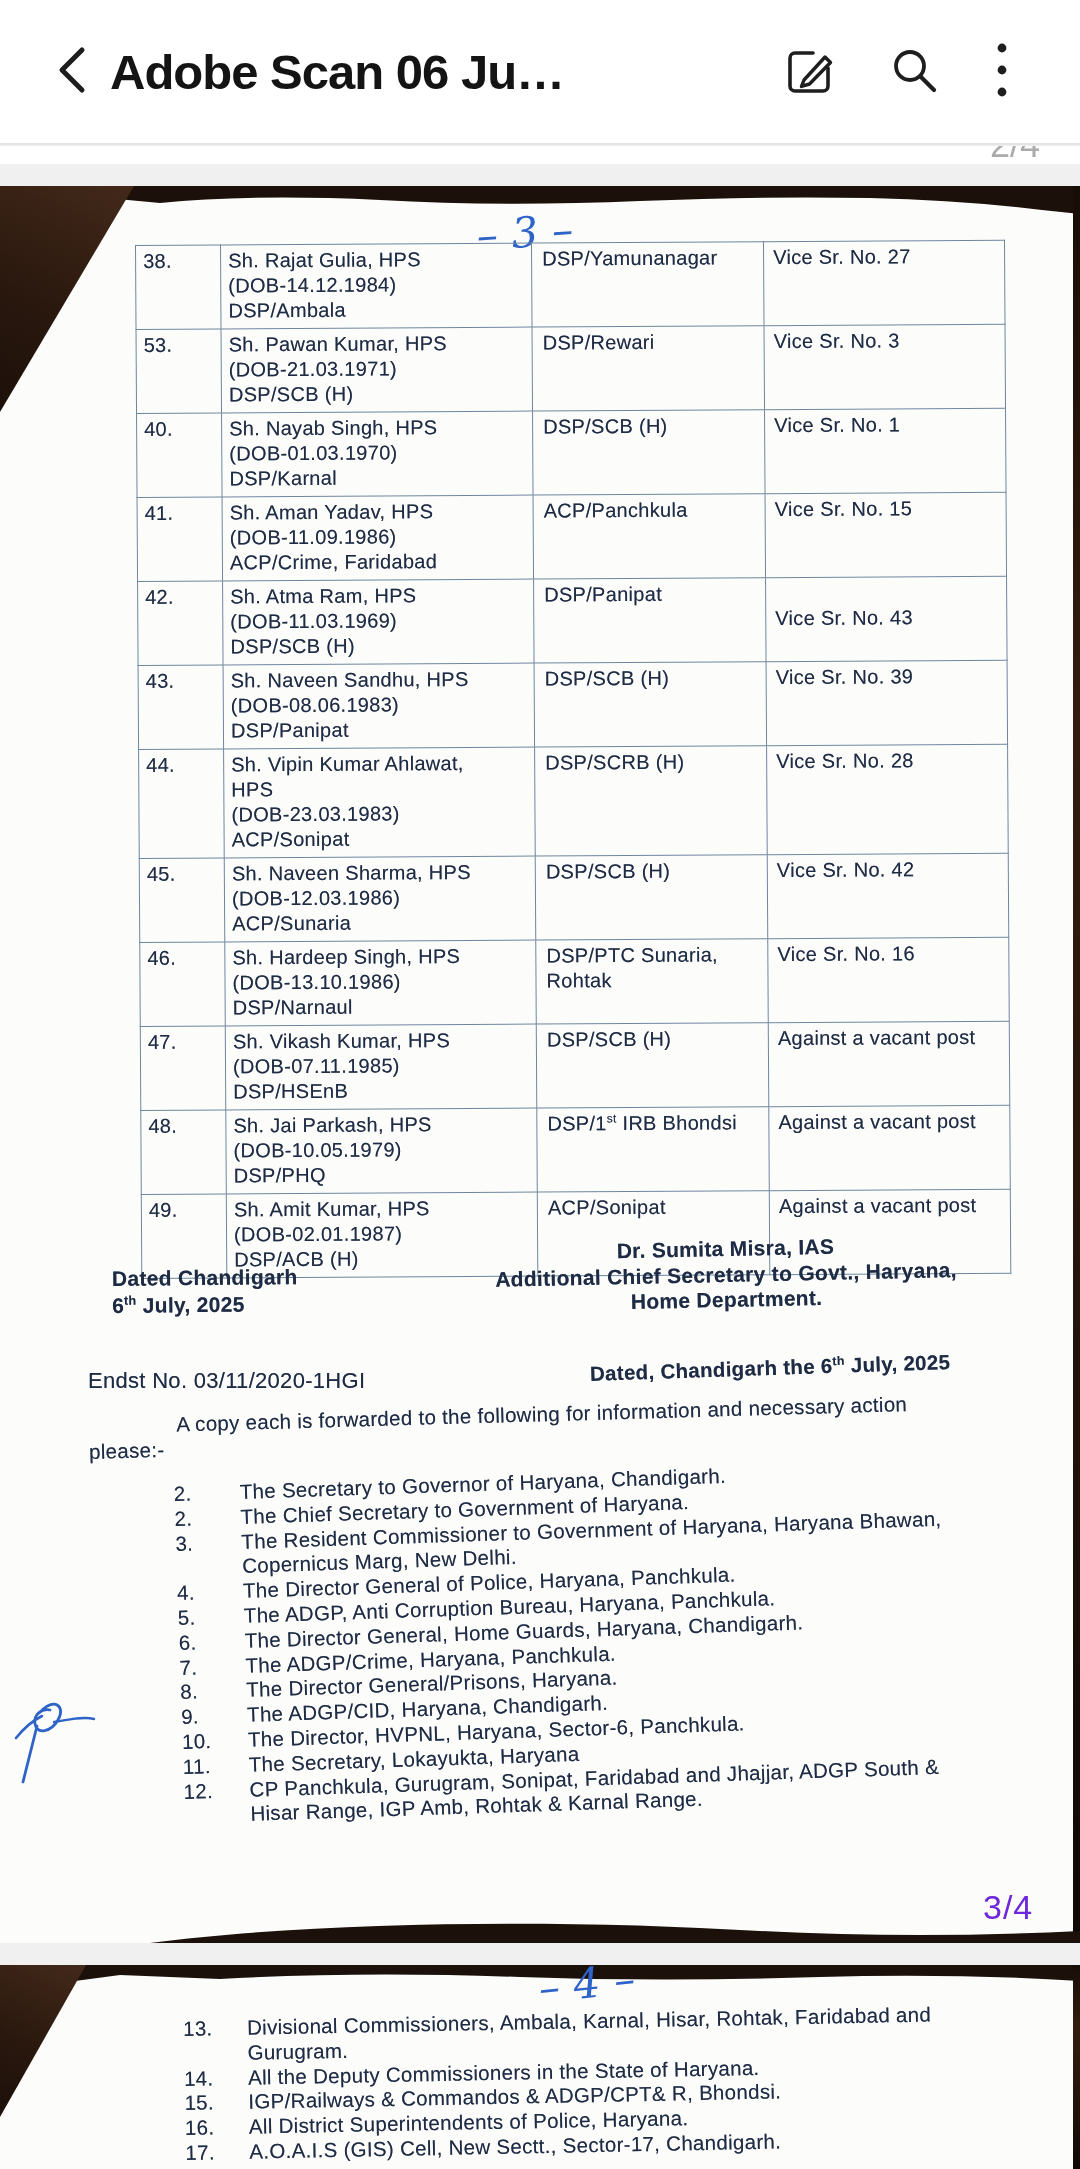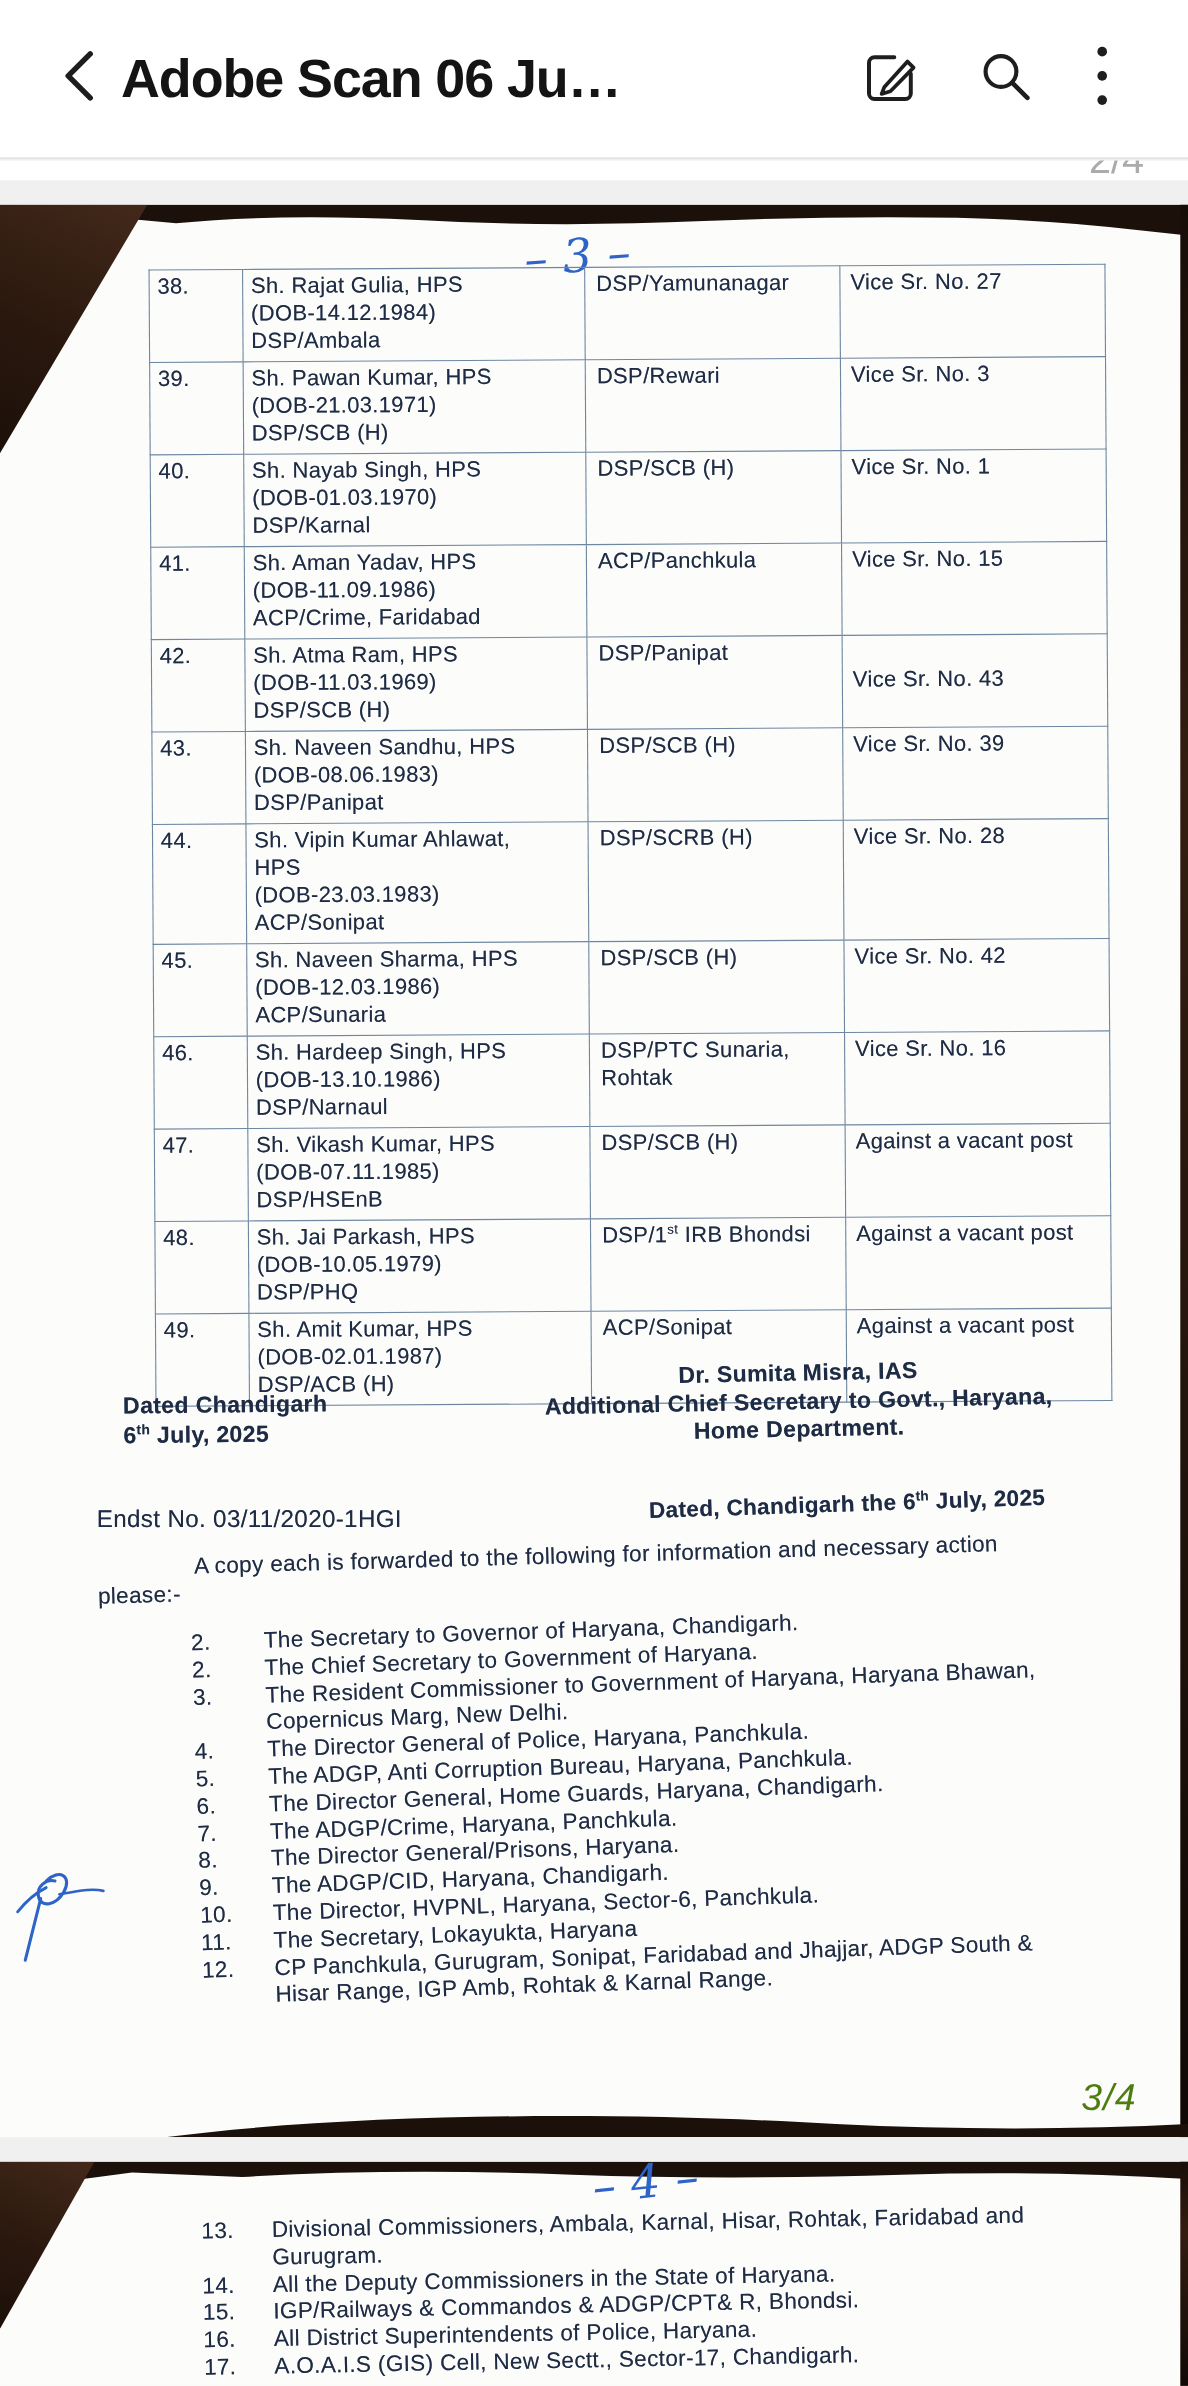--- a/index.html
+++ b/index.html
@@ -60,21 +60,21 @@
 
   
   .rcp{position:absolute;left:0;top:1296px;width:1080px;transform:rotate(-1.9deg);
        transform-origin:180px 170px;font-size:20.5px;line-height:24.8px;}
   .rcp-item{display:flex;}
   .rcp-no{margin-left:179px;width:66px;flex:none;}
   .rcp-txt{width:760px;}
   .rcp4{top:52px;transform:rotate(-1.1deg);transform-origin:180px 60px;}
   .rcp4 .rcp-no{margin-left:184px;width:64px;}
 
-  .pg-ind{position:absolute;font-size:34px;color:#4d7c0f;text-shadow:none;letter-spacing:1px;font-style:italic;}
+  .pg-ind{position:absolute;font-size:34px;color:#6d28d9;text-shadow:none;letter-spacing:1px;}
   .pg-ind3{left:983px;top:1702px;}
 
   .doodle{position:absolute;left:6px;top:1508px;}
   sup{font-size:60%;line-height:0;}
 </style>
 </head>
 <body>
 
 <div class="screen">
 
@@ -131,21 +131,21 @@
 
     <table class="doc-table">
       <tbody>
           <tr>
             <td class="c-no">38.</td>
             <td class="c-name"><span>Sh. Rajat Gulia, HPS</span><br><span>(DOB-14.12.1984)</span><br><span>DSP/Ambala</span></td>
             <td class="c-post"><span>DSP/Yamunanagar</span></td>
             <td class="c-remark">Vice Sr. No. 27</td>
           </tr>
           <tr>
-            <td class="c-no">39.</td>
+            <td class="c-no">53.</td>
             <td class="c-name"><span>Sh. Pawan Kumar, HPS</span><br><span>(DOB-21.03.1971)</span><br><span>DSP/SCB (H)</span></td>
             <td class="c-post"><span>DSP/Rewari</span></td>
             <td class="c-remark">Vice Sr. No. 3</td>
           </tr>
           <tr>
             <td class="c-no">40.</td>
             <td class="c-name"><span>Sh. Nayab Singh, HPS</span><br><span>(DOB-01.03.1970)</span><br><span>DSP/Karnal</span></td>
             <td class="c-post"><span>DSP/SCB (H)</span></td>
             <td class="c-remark">Vice Sr. No. 1</td>
           </tr>

